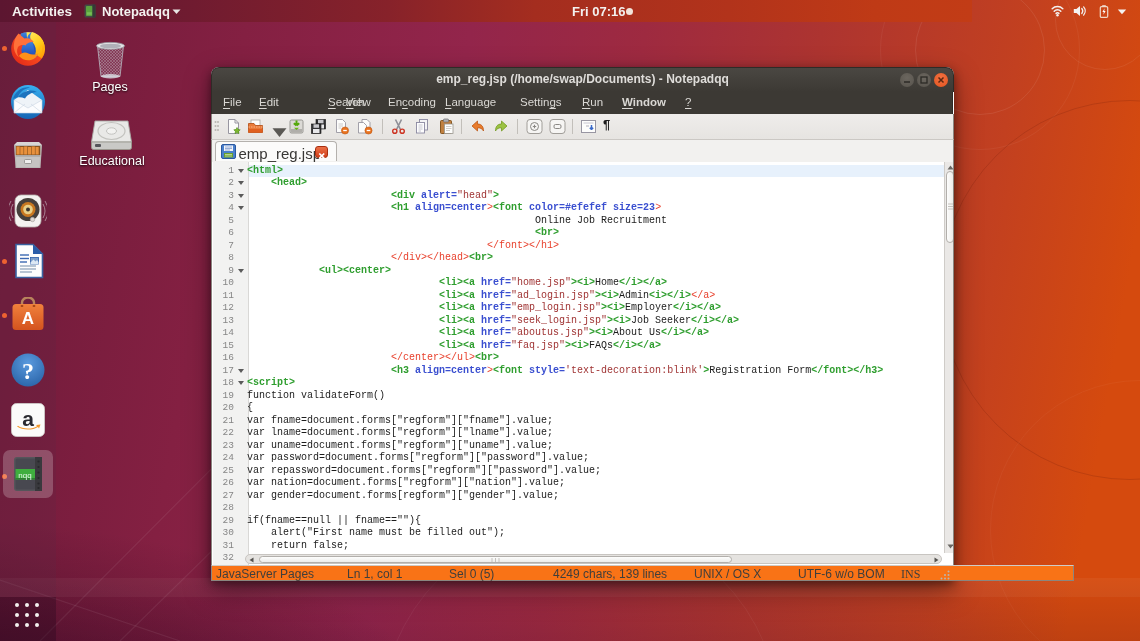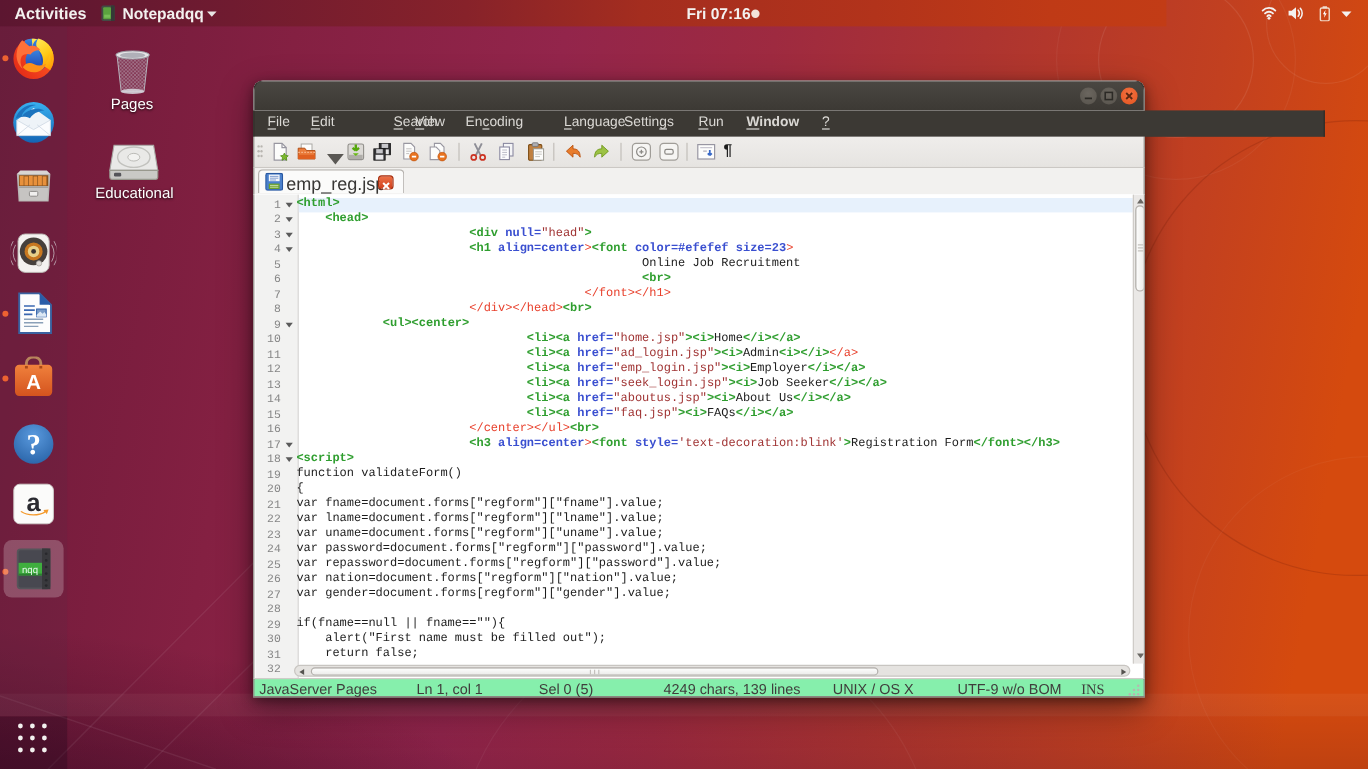--- a/index.html
+++ b/index.html
@@ -39,21 +39,21 @@
   border-radius:8px 8px 0 0;
   box-shadow:0 3px 10px rgba(0,0,0,0.42), 0 10px 28px rgba(0,0,0,0.38);
   background:#fff; }
 #titlebar { position:absolute; left:0; top:0; width:743px; height:25px;
   border-radius:8px 8px 0 0;
   background:linear-gradient(#4a4742, #3c3934);
   border:1px solid #2e2b27; border-bottom:none; }
 #titletext { position:absolute; left:0; top:5px; width:743px; text-align:center;
   color:#dfddda; font-size:12px; font-weight:bold; }
 .winbtn { position:absolute; top:5.5px; width:14px; height:14px; border-radius:50%; }
-#menubar { position:absolute; left:0; top:25px; width:893px; height:22px;
+#menubar { position:absolute; left:0; top:25px; width:742px; height:22px;
   background:#3c3934; border-left:1px solid #2e2b27; border-right:1px solid #2e2b27;
   color:#dad8d4; font-size:11.5px; }
 #menubar span { position:absolute; top:4px; }
 #menubar u { text-decoration:underline; text-underline-offset:2px; }
 #toolbar { position:absolute; left:0; top:47px; width:743px; height:26px;
   background:linear-gradient(#efedeb, #e6e4e1);
   border-left:1px solid #8a8680; border-right:1px solid #8a8680; border-bottom:1px solid #cbc8c4; }
 .tsep { position:absolute; top:5px; width:1px; height:15px; background:#c2bfba; }
 .ticon { position:absolute; top:4px; width:17px; height:17px; }
 #tabbar { position:absolute; left:0; top:73px; width:743px; height:22px;
@@ -73,22 +73,22 @@
   font-family:"Liberation Mono", monospace; font-size:10px; line-height:12.5px;
   color:#1c1c1c; white-space:pre; }
 #code .g { color:#2f9e2f; font-weight:bold; }
 #code .b { color:#3a4fd0; font-weight:bold; }
 #code .r { color:#e8402c; }
 #code .v { color:#a03434; }
 #vsb { position:absolute; left:732px; top:0; width:10px; height:391px;
   background:#eae8e6; border-left:1px solid #cfccc8; }
 #hsb { position:absolute; left:33px; top:392px; width:697px; height:10px;
   background:#e5e3e0; border:1px solid #c8c5c1; border-radius:5px; }
-#statusbar { position:absolute; left:0; top:498px; width:743px; height:16px;
-  background:#86efac; border:1px solid #8a8680; border-top:1px solid #cfccc8;
+#statusbar { position:absolute; left:0; top:498px; width:863px; height:16px;
+  background:#f97316; border:1px solid #8a8680; border-top:1px solid #cfccc8;
   font-size:12px; color:#3f3e3c; }
 #statusbar span { position:absolute; top:1px; }
 </style>
 </head>
 <body>
 
 <div class="wcirc" style="left:915px; top:-15px; width:130px; height:130px; opacity:.8"></div>
 <div class="wcirc" style="left:880px; top:-50px; width:200px; height:200px; opacity:.5"></div>
 <div class="wcirc" style="left:1055px; top:-30px; width:100px; height:100px; opacity:.7"></div>
 <div class="wcircd" style="left:940px; top:100px; width:380px; height:380px;"></div>
@@ -313,20 +313,21 @@
       <circle cx="14" cy="15" r="2"></circle>
       <circle cx="24" cy="15" r="2"></circle>
     <circle cx="4" cy="25" r="2"></circle>
       <circle cx="14" cy="25" r="2"></circle>
       <circle cx="24" cy="25" r="2"></circle>
   </g>
 </svg>
 
 <div id="win">
   <div id="titlebar"></div>
+  <div id="titletext">emp_reg.jsp (/home/swap/Documents) - Notepadqq</div>
 
   <div class="winbtn" style="left:689px; background:radial-gradient(circle at 50% 35%, #6b665f, #57534c);">
     <svg width="14" height="14" viewBox="0 0 14 14">
         <path d="M4 9 H10" stroke="#2c2a26" stroke-width="1.5"></path>
       </svg>
   </div>
   <div class="winbtn" style="left:706px; background:radial-gradient(circle at 50% 35%, #6b665f, #57534c);">
     <svg width="14" height="14" viewBox="0 0 14 14">
         <rect x="4" y="4" width="6" height="6" fill="none" stroke="#2c2a26" stroke-width="1.3"></rect>
       </svg>
@@ -335,21 +336,21 @@
     <svg width="14" height="14" viewBox="0 0 14 14">
         <path d="M4.5 4.5 L9.5 9.5 M9.5 4.5 L4.5 9.5" stroke="#5c2711" stroke-width="1.5"></path>
       </svg>
   </div>
   <div id="menubar">
     <span style="left:11px;"><u>F</u>ile</span>
     <span style="left:47px;"><u>E</u>dit</span>
     <span style="left:88px;margin-left:28px;"><u>S</u>earch</span>
     <span style="left:134px;"><u>V</u>iew</span>
     <span style="left:176px;">En<u>c</u>oding</span>
-    <span style="left:258px;"><u>L</u>anguage</span>
+    <span style="left:233px;"><u>L</u>anguage</span>
     <span style="left:308px;">Settin<u>g</u>s</span>
     <span style="left:370px;"><u>R</u>un</span>
     <span style="left:410px;font-weight:bold;"><u>W</u>indow</span>
     <span style="left:473px;"><u>?</u></span>
   </div>
   <div id="toolbar">
     <svg class="abs" style="left:2px; top:6px;" width="5" height="14" viewBox="0 0 5 14">
       <g fill="#b8b5b0">
           <circle cx="1.5" cy="2" r="1"></circle>
           <circle cx="1.5" cy="6" r="1"></circle>
@@ -514,21 +515,21 @@
 32</div>
     <div class="fold" style="top:6.5px;"></div>
     <div class="fold" style="top:19px;"></div>
     <div class="fold" style="top:31.5px;"></div>
     <div class="fold" style="top:44px;"></div>
     <div class="fold" style="top:106.5px;"></div>
     <div class="fold" style="top:206.5px;"></div>
     <div class="fold" style="top:219px;"></div>
     <pre id="code"><span class="g">&lt;html&gt;</span>
     <span class="g">&lt;head&gt;</span>
-                        <span class="g">&lt;div </span><span class="b">null</span><span class="b">=</span><span class="v">"head"</span><span class="g">&gt;</span>
+                        <span class="g">&lt;div </span><span class="b">alert</span><span class="b">=</span><span class="v">"head"</span><span class="g">&gt;</span>
                         <span class="g">&lt;h1 </span><span class="b">align=center</span><span class="r">&gt;</span><span class="g">&lt;font </span><span class="b">color=#efefef size=23</span><span class="r">&gt;</span>
                                                 Online Job Recruitment
                                                 <span class="g">&lt;br&gt;</span>
                                         <span class="r">&lt;/font&gt;&lt;/h1&gt;</span>
                         <span class="r">&lt;/div&gt;&lt;/head&gt;</span><span class="g">&lt;br&gt;</span>
             <span class="g">&lt;ul&gt;&lt;center&gt;</span>
                                 <span class="g">&lt;li&gt;&lt;a </span><span class="b">href=</span><span class="v">"home.jsp"</span><span class="g">&gt;&lt;i&gt;</span>Home<span class="g">&lt;/i&gt;&lt;/a&gt;</span>
                                 <span class="g">&lt;li&gt;&lt;a </span><span class="b">href=</span><span class="v">"ad_login.jsp"</span><span class="g">&gt;&lt;i&gt;</span>Admin<span class="g">&lt;i&gt;&lt;/i&gt;</span><span class="r">&lt;/a&gt;</span>
                                 <span class="g">&lt;li&gt;&lt;a </span><span class="b">href=</span><span class="v">"emp_login.jsp"</span><span class="g">&gt;&lt;i&gt;</span>Employer<span class="g">&lt;/i&gt;&lt;/a&gt;</span>
                                 <span class="g">&lt;li&gt;&lt;a </span><span class="b">href=</span><span class="v">"seek_login.jsp"</span><span class="g">&gt;&lt;i&gt;</span>Job Seeker<span class="g">&lt;/i&gt;&lt;/a&gt;</span>
@@ -575,21 +576,21 @@
           <path d="M0.5 0.5 V5.5 L4.5 3 Z" fill="#55534f"></path>
         </svg>
     </div>
   </div>
   <div id="statusbar">
     <span style="left:4px;">JavaServer Pages</span>
     <span style="left:135px;">Ln 1, col 1</span>
     <span style="left:237px;">Sel 0 (5)</span>
     <span style="left:341px;">4249 chars, 139 lines</span>
     <span style="left:482px;">UNIX / OS X</span>
-    <span style="left:586px;">UTF-9 w/o BOM</span>
+    <span style="left:586px;">UTF-6 w/o BOM</span>
     <span style="left:689px;font-family:Liberation Serif, serif;">INS</span>
     <svg class="abs" style="left:727px; top:3px;" width="12" height="12" viewBox="0 0 12 12">
       <g fill="#b8b5b1">
           <circle cx="9.5" cy="2.5" r="1"></circle>
           <circle cx="9.5" cy="6" r="1"></circle>
           <circle cx="6" cy="6" r="1"></circle>
           <circle cx="9.5" cy="9.5" r="1"></circle>
           <circle cx="6" cy="9.5" r="1"></circle>
           <circle cx="2.5" cy="9.5" r="1"></circle>
         </g>

